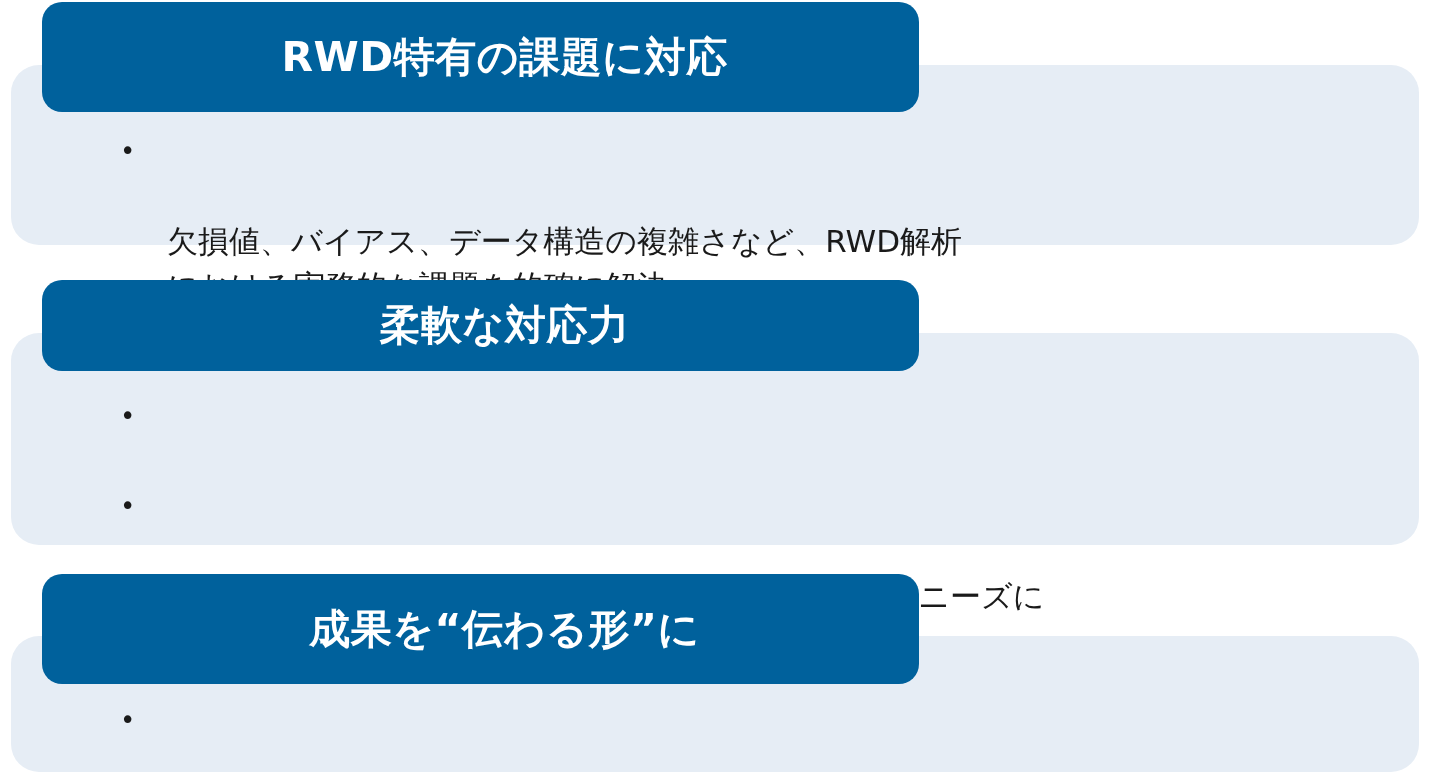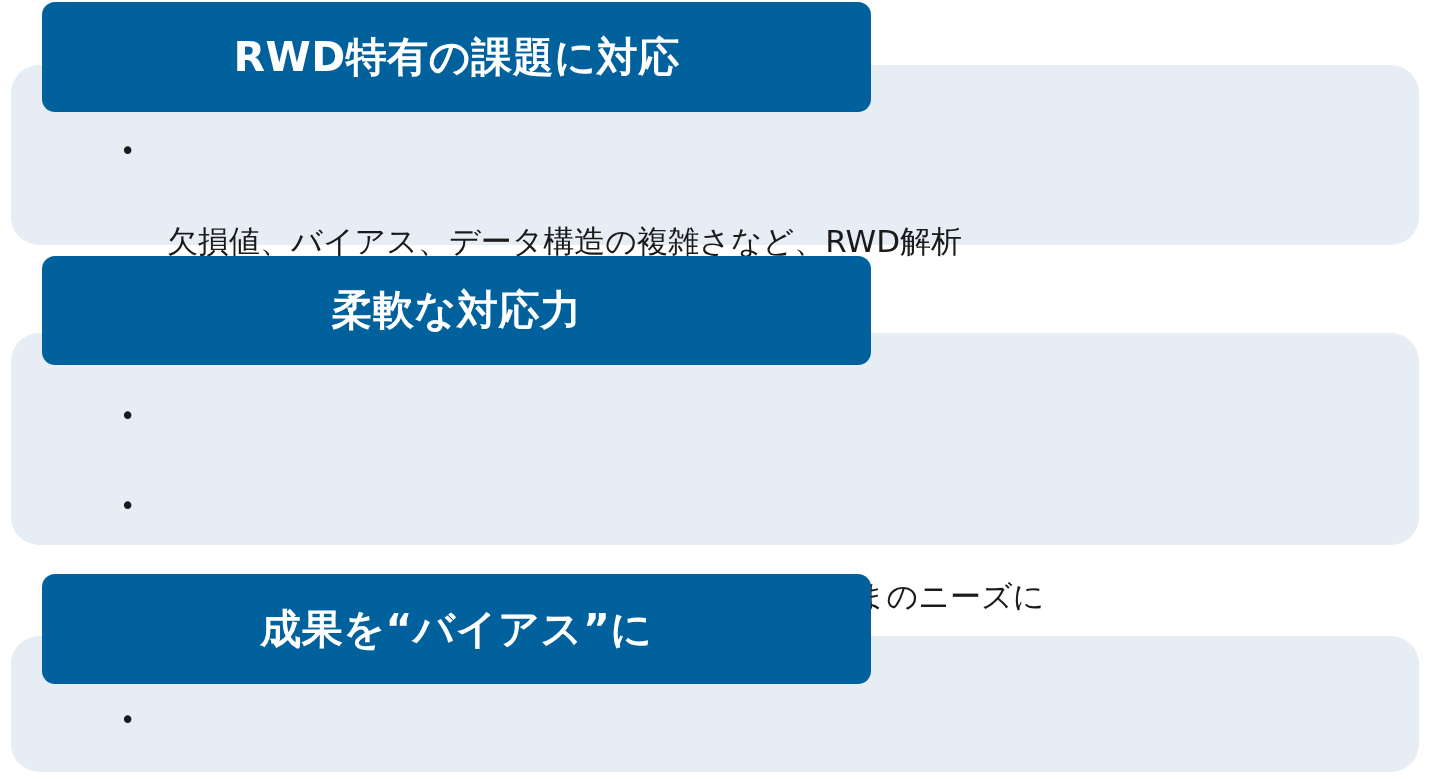--- a/index.html
+++ b/index.html
@@ -20,24 +20,25 @@
       width: 1408px;
       background: #E6EDF5;
       border-radius: 28px;
     }
     .header {
       position: absolute;
       left: 42px;
       width: 829px;
       height: 110px;
       background: #00619C;
-      border-radius: 13px;
+      border-radius: 20px;
       display: flex;
       align-items: center;
       justify-content: center;
+      padding-left: 48px;
     }
     .header-title {
       color: #FFFFFF;
       font-weight: bold;
       font-size: 41px;
       letter-spacing: 0.5px;
       white-space: nowrap;
     }
     .bullets {
       position: absolute;
@@ -72,36 +73,36 @@
 </div>
 <ul class="bullets" style="top:129px;">
   <li class="bullet-item">
     <span class="bullet-dot">•</span>
     <span>欠損値、バイアス、データ構造の複雑さなど、RWD解析
 における実務的な課題を的確に解決</span>
   </li>
 </ul>
 
 <div class="panel" style="top:333px; height:212px;"></div>
-<div class="header" style="top:256px; height:109px;">
+<div class="header" style="top:280px; height:91px;">
   <span class="header-title">柔軟な対応力</span>
 </div>
 <ul class="bullets" style="top:394px;">
   <li class="bullet-item">
     <span class="bullet-dot">•</span>
   </li>
   <li class="bullet-item">
     <span class="bullet-dot">•</span>
     <span>品質管理、解析プロセス、納品形式など、お客さまのニーズに
 合わせてカスタマイズ可能</span>
   </li>
 </ul>
 
 <div class="panel" style="top:636px; height:136px;"></div>
 <div class="header" style="top:574px;">
-  <span class="header-title">成果を“バイアス”に</span>
+  <span class="header-title">成果を“伝わる形”に</span>
 </div>
 <ul class="bullets" style="top:698px;">
   <li class="bullet-item">
     <span class="bullet-dot">•</span>
     
   </li>
 </ul>
 
 </body></html>

